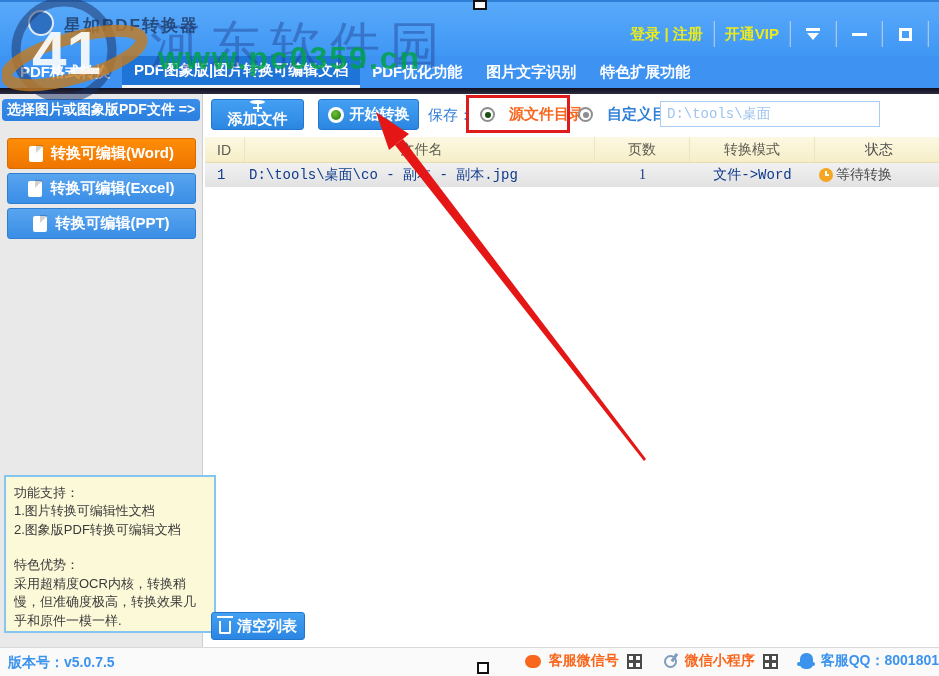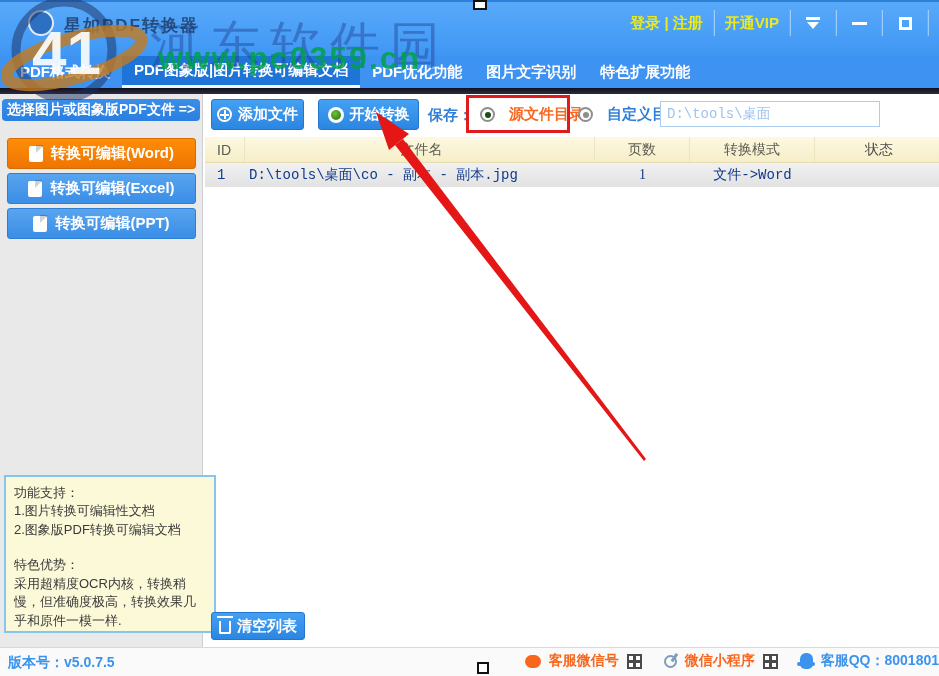--- a/index.html
+++ b/index.html
@@ -5,21 +5,21 @@
   html,body{margin:0;padding:0;}
   body{font-family:"Liberation Sans","DejaVu Sans",sans-serif;}
   #app{position:relative;width:939px;height:676px;overflow:hidden;background:#fff;}
 
   
   .titlebar{position:absolute;left:0;top:0;width:939px;height:56px;
     background:linear-gradient(#58a9fa,#3f97f4);border-top:2px solid #2f7fd8;box-sizing:border-box;}
   .app-logo{position:absolute;left:28px;top:8px;width:26px;height:26px;border-radius:50%;
     background:#2d6fc0;border:2px solid rgba(255,255,255,.85);box-sizing:border-box;}
   .app-title{position:absolute;left:64px;top:12px;font-size:17px;font-weight:bold;color:#274d7e;letter-spacing:2px;}
-  .tb-right{position:absolute;right:10px;top:6px;height:30px;display:flex;align-items:center;}
+  .tb-right{position:absolute;right:10px;top:17px;height:30px;display:flex;align-items:center;}
   .tb-link{color:#eaea1e;font-size:15px;font-weight:bold;padding:0 10px;cursor:pointer;white-space:nowrap;}
   .tb-sep{width:1px;height:26px;background:rgba(255,255,255,.45);border-left:1px solid rgba(0,60,140,.25);}
   .tb-btn{width:44px;height:28px;display:flex;align-items:center;justify-content:center;cursor:pointer;}
   .min-glyph{width:15px;height:3px;background:#fff;}
   .max-glyph{width:13px;height:13px;border:3px solid #fff;box-sizing:border-box;}
 
   
   .tabbar{position:absolute;left:0;top:56px;width:939px;height:32px;background:#3e93f2;
     display:flex;align-items:stretch;padding-left:8px;box-sizing:border-box;}
   .tab{display:flex;align-items:center;padding:0 12px;color:#fff;font-size:15px;font-weight:bold;
@@ -49,21 +49,21 @@
   .toolbar-btn{position:absolute;top:99px;height:31px;border-radius:3px;
     background:linear-gradient(#44a0f2,#2b86e2);border:1px solid #2376cc;box-sizing:border-box;
     color:#fff;font-size:15px;font-weight:bold;display:flex;align-items:center;justify-content:center;
     gap:6px;cursor:pointer;}
   .add-icon{width:15px;height:15px;border:2px solid #fff;border-radius:50%;box-sizing:border-box;position:relative;}
   .add-icon:before{content:"";position:absolute;left:4.5px;top:1px;width:2px;height:9px;background:#fff;}
   .add-icon:after{content:"";position:absolute;left:1px;top:4.5px;width:9px;height:2px;background:#fff;}
   .start-icon{width:16px;height:16px;border-radius:50%;background:#fff;position:relative;}
   .start-icon:after{content:"";position:absolute;left:3px;top:3px;width:10px;height:10px;border-radius:50%;
     background:radial-gradient(circle at 40% 35%,#6cc43a,#1e6e0c);}
-  .save-label{position:absolute;left:428px;top:106px;color:#2f7fd8;font-size:15px;font-weight:bold;}
+  .save-label{position:absolute;left:428px;top:106px;color:#2f7fd8;font-size:15px;font-weight:normal;}
   .radio-row{position:absolute;top:105px;display:flex;align-items:center;gap:14px;cursor:pointer;}
   .radio{width:15px;height:15px;border-radius:50%;border:2px solid #8f8f8f;background:#fdfdfd;
     box-sizing:border-box;position:relative;}
   .radio.sel:after{content:"";position:absolute;left:2.5px;top:2.5px;width:6px;height:6px;border-radius:50%;background:#1c4e14;}
   .radio.gray:after{content:"";position:absolute;left:2.5px;top:2.5px;width:6px;height:6px;border-radius:50%;background:#8d8d8d;}
   .radio-lbl-src{color:#f8671d;font-size:15px;font-weight:bold;white-space:nowrap;}
   .radio-lbl-cus{color:#2f7fd8;font-size:15px;font-weight:bold;white-space:nowrap;}
   .dir-input{position:absolute;left:660px;top:101px;width:220px;height:26px;border:1px solid #a8cdf0;
     box-sizing:border-box;color:#9ec4ee;font-size:14px;padding:0 6px;outline:none;
     font-family:"Liberation Mono","DejaVu Sans Mono",monospace;background:#fff;}
@@ -178,21 +178,21 @@
     <div class="info-box">
       <div>功能支持：</div>
       <div>1.图片转换可编辑性文档</div>
       <div>2.图象版PDF转换可编辑文档</div>
       <div style="height:17px;"></div>
       <div>特色优势：</div>
       <div>采用超精度OCR内核，转换稍慢，但准确度极高，转换效果几乎和原件一模一样.</div>
     </div>
   </div>
 
-  <div class="toolbar-btn" style="left:211px;width:93px;">
+  <div class="toolbar-btn" style="left:211px;width:93px;flex-direction:column;">
     <span class="add-icon"></span>
     <span>添加文件</span>
   </div>
   <div class="toolbar-btn" style="left:318px;width:101px;">
     <span class="start-icon"></span>
     <span>开始转换</span>
   </div>
   <div class="save-label">保存：</div>
   <div class="radio-row" style="left:480px;">
     <span class="radio sel"></span>
@@ -210,20 +210,24 @@
       <div class="cell c-name" style="justify-content:center !important;">文件名</div>
       <div class="cell c-pages">页数</div>
       <div class="cell c-mode">转换模式</div>
       <div class="cell c-status" style="justify-content:center !important;">状态</div>
     </div>
     <div class="t-row">
       <div class="cell c-id">1</div>
       <div class="cell c-name">D:\tools\桌面\co - 副本 - 副本.jpg</div>
       <div class="cell c-pages">1</div>
       <div class="cell c-mode">文件-&gt;Word</div>
+      <div class="cell c-status">
+        <span class="clock-icon"></span>
+        <span>等待转换</span>
+      </div>
     </div>
   </div>
 
   <div class="toolbar-btn clear-btn">
     <span class="trash-icon"></span>
     <span>清空列表</span>
   </div>
 
   <div class="statusbar">
     <div class="version">版本号：v5.0.7.5</div>

